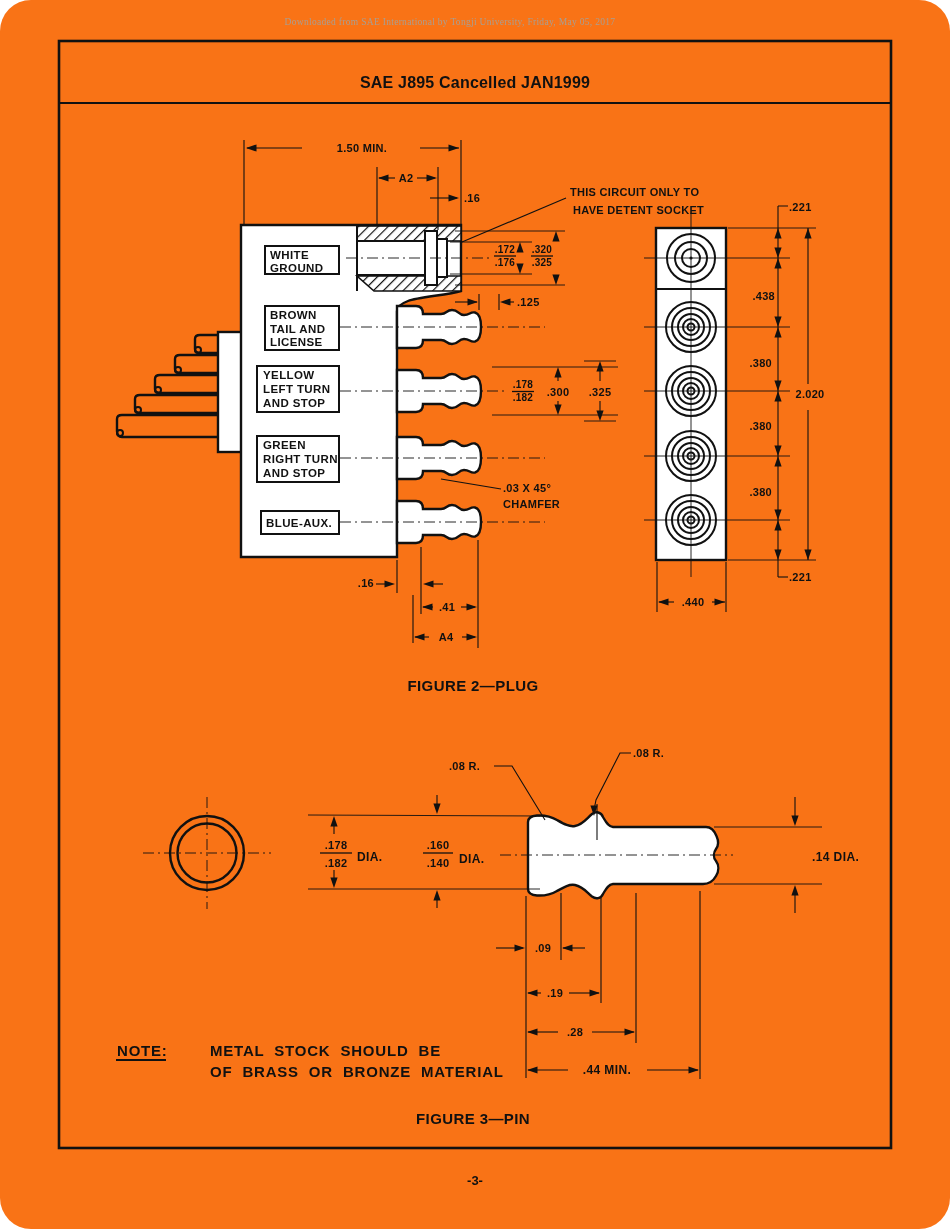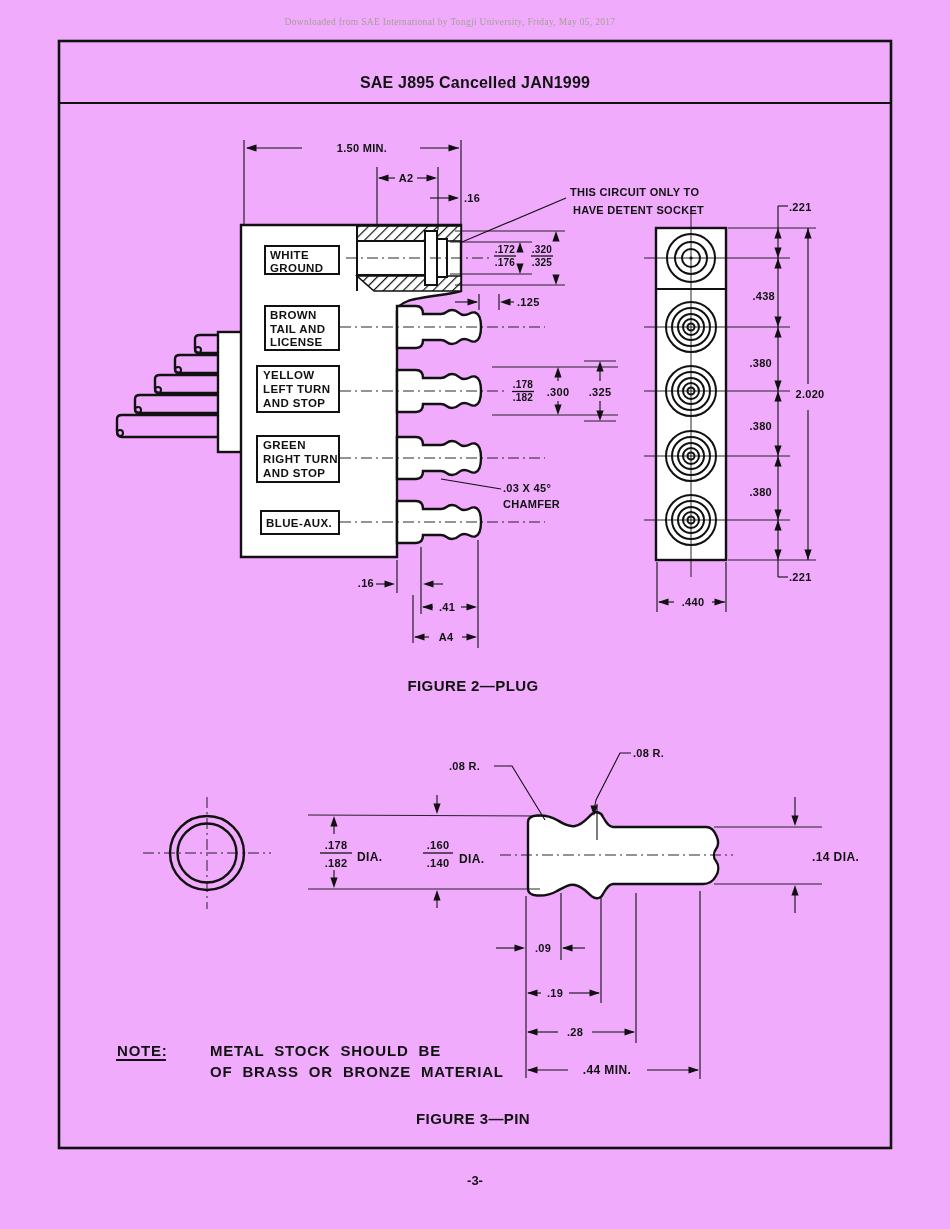--- a/index.html
+++ b/index.html
@@ -1,17 +1,17 @@
 <!DOCTYPE html>
 <html><head>
 <meta charset="utf-8">
 <style>
   html,body{margin:0;padding:0;background:#fff;}
-  .page{position:relative;width:950px;height:1229px;background:#f0abfc;overflow:hidden;
-        font-family:"Liberation Sans",sans-serif;}
+  .page{position:relative;width:950px;height:1229px;background:#f97316;overflow:hidden;
+        font-family:"Liberation Sans",sans-serif;border-radius:31px;}
   svg{position:absolute;left:0;top:0;}
   
   .o  {stroke:#111;stroke-width:2.4;fill:none;}
   .of {stroke:#111;stroke-width:2.4;fill:#fff;}
   .o2 {stroke:#111;stroke-width:2;fill:none;}
   .o2f{stroke:#111;stroke-width:2;fill:#fff;}
   .o3 {stroke:#111;stroke-width:2.6;fill:none;}
   .dl {stroke:#111;stroke-width:1.1;fill:none;}
   .cl {stroke:#111;stroke-width:0.9;fill:none;stroke-dasharray:11 4 2 4;}
   .tl {stroke:#111;stroke-width:0.9;fill:none;}

